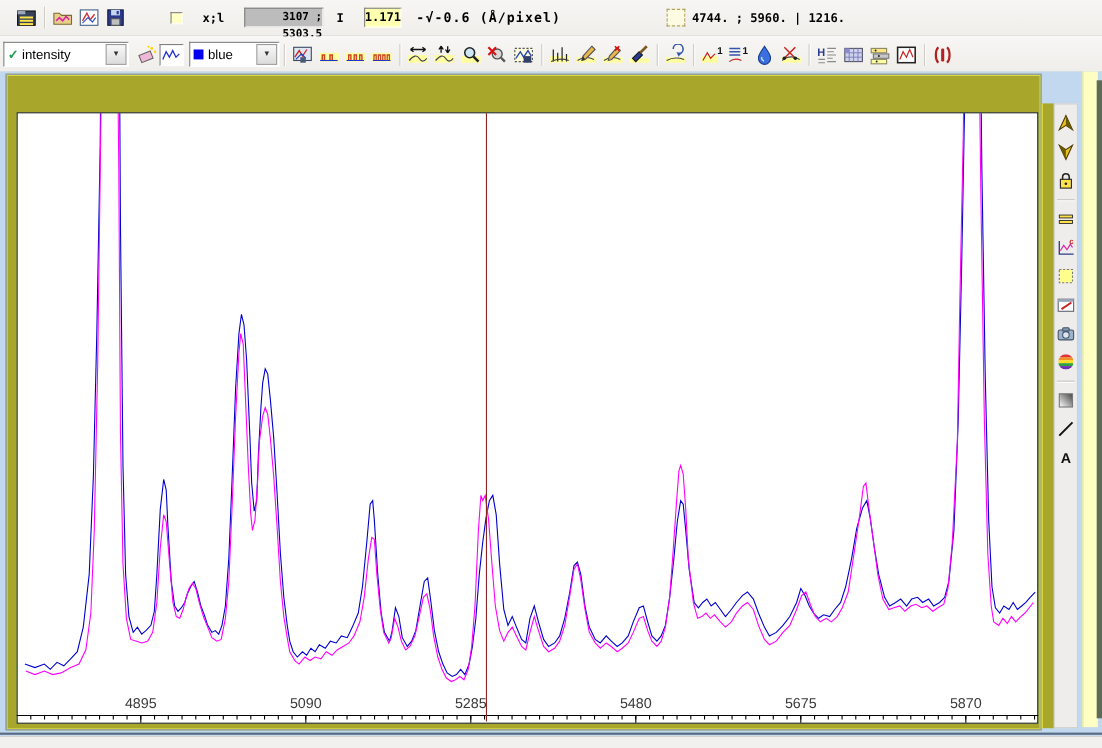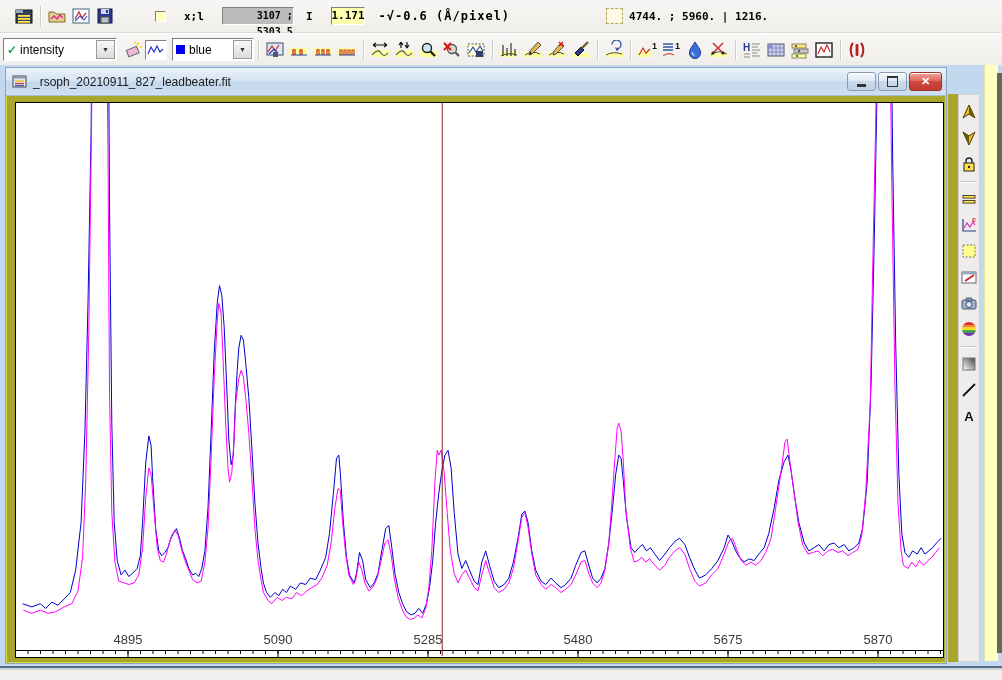--- a/index.html
+++ b/index.html
@@ -302,42 +302,20 @@
         <path d="M6 3 C3 6 3 14 6 17" fill="none" stroke="#b22222" stroke-width="2"></path>
         <path d="M14 3 C17 6 17 14 14 17" fill="none" stroke="#b22222" stroke-width="2"></path>
         <rect x="8.6" y="4" width="2.8" height="12" rx="1.2" fill="#b22222"></rect>
       </svg>
   </div>
 </div>
 
 <div id="workspace" class="abs">
 
   <div id="child-window" class="abs">
-    <div id="title-bar" class="abs">
-      <span style="margin-left:6px">
-        <svg width="16" height="15" viewBox="0 0 16 15">
-            <rect x="1" y="2" width="13" height="11" fill="#e6e6e6" stroke="#445"></rect>
-            <rect x="1" y="2" width="13" height="2.5" fill="#8a96aa"></rect>
-            <path d="M3 7 H12" stroke="#e8c020" stroke-width="1.4"></path>
-            <path d="M3 9.5 H12" stroke="#cc3333" stroke-width="1.2"></path>
-            <path d="M3 11.5 H12" stroke="#3355cc" stroke-width="1.2"></path>
-          </svg>
-      </span>
-      <span id="title-text">_rsoph_20210911_827_leadbeater.fit</span>
-      <span class="wbtn">
-          <span class="min-glyph"></span>
-        </span>
-      <span class="wbtn">
-          <span class="max-glyph"></span>
-        </span>
-      <span class="wbtn" id="close-button">
-          <span>✕</span>
-        </span>
-      <span style="width:4px"></span>
-    </div>
     <div id="plot-wrap" class="abs">
       <svg id="plot-svg" width="929" height="556" viewBox="0 0 929 556">
           <rect x="0" y="0" width="929" height="556" fill="#ffffff"></rect>
           <defs>
             <clipPath id="pc">
               <rect x="1" y="1" width="927" height="546"></rect>
             </clipPath>
           </defs>
           <line x1="13" y1="548" x2="13" y2="552" stroke="#000"></line>
           <line x1="25.5" y1="548" x2="25.5" y2="552" stroke="#000"></line>

